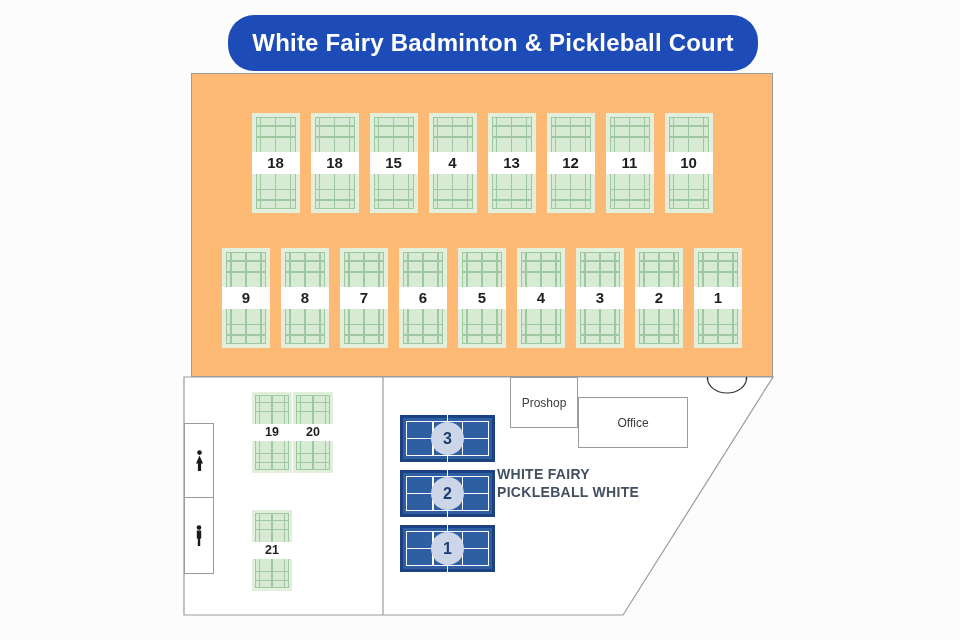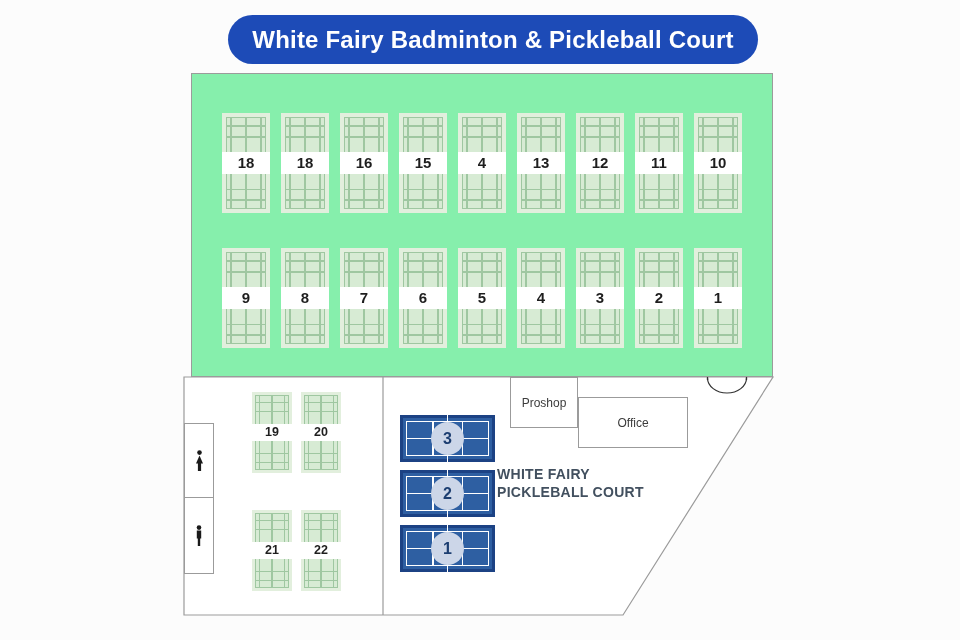--- a/index.html
+++ b/index.html
@@ -3,50 +3,50 @@
 <meta charset="utf-8">
 <style>
   html,body{margin:0;padding:0;}
   body{
     width:960px;height:640px;position:relative;overflow:hidden;
     background:#fcfcfc;
     font-family:"Liberation Sans", sans-serif;
   }
   
   .banner{
-    position:absolute;left:228px;top:15px;width:530px;height:49px;
+    position:absolute;left:228px;top:15px;width:530px;height:56px;
     background:var(--banner_bg);border-radius:26px;
     display:flex;align-items:center;justify-content:center;
     color:#ffffff;font-weight:bold;font-size:24px;letter-spacing:.2px;
   }
   
   .walls{position:absolute;left:0;top:0;pointer-events:none;}
   .main-hall{
     position:absolute;left:191px;top:73px;width:582px;height:304px;
-    border:1.2px solid var(--wall);box-sizing:border-box;background:#86efac;
+    border:1.2px solid var(--wall);box-sizing:border-box;background:#fdba74;
   }
   
   .court-row{position:absolute;left:0;width:100%;display:flex;justify-content:center;gap:11px;}
   .row-top{top:39px;}
   .row-bottom{top:174px;}
   .bcourt{width:48px;height:100px;background:var(--court_halo);padding:4px;box-sizing:border-box;flex:0 0 auto;}
   .binner{position:relative;width:100%;height:100%;background:var(--court_fill);
           border:1.5px solid var(--court_line);box-sizing:border-box;}
   .vl{position:absolute;top:0;bottom:0;width:1.5px;background:var(--court_line);}
   .vl.v1{left:9%;} .vl.v2{left:calc(50% - .75px);} .vl.v3{right:9%;}
   .hl{position:absolute;left:0;right:0;height:1.5px;background:var(--court_line);}
   .hl.h1{top:8%;} .hl.h2{top:20%;} .hl.h3{bottom:20%;} .hl.h4{bottom:8%;}
   .band{
     position:absolute;left:-5px;right:-5px;top:38%;height:24%;background:#ffffff;
     display:flex;align-items:center;justify-content:center;
     font-weight:bold;font-size:15px;color:#1e1e1e;
   }
   .bcourt.small{width:40px;height:81px;padding:3px;}
   .bcourt.small .band{font-size:12.5px;left:-4px;right:-4px;}
-  .annex-pair{position:absolute;display:flex;gap:9px;}
+  .annex-pair{position:absolute;display:flex;gap:1px;}
   .pair-1920{left:252px;top:392px;}
   .pair-2122{left:252px;top:510px;}
   
   .room{
     position:absolute;background:#ffffff;border:1.1px solid var(--wall);box-sizing:border-box;
     display:flex;align-items:center;justify-content:center;
     font-size:12px;color:#3c3c3c;
   }
   .proshop{left:510px;top:377px;width:68px;height:51px;}
   .office{left:578px;top:377px;width:110px;height:51px;margin-top:20px;}
@@ -125,34 +125,20 @@
       <div class="bcourt">
         <div class="binner">
           <div class="vl v1"></div>
           <div class="vl v2"></div>
           <div class="vl v3"></div>
           <div class="hl h1"></div>
           <div class="hl h2"></div>
           <div class="hl h3"></div>
           <div class="hl h4"></div>
           <div class="band">
-            <span>16</span>
-          </div>
-        </div>
-      </div>
-      <div class="bcourt">
-        <div class="binner">
-          <div class="vl v1"></div>
-          <div class="vl v2"></div>
-          <div class="vl v3"></div>
-          <div class="hl h1"></div>
-          <div class="hl h2"></div>
-          <div class="hl h3"></div>
-          <div class="hl h4"></div>
-          <div class="band">
             <span>15</span>
           </div>
         </div>
       </div>
       <div class="bcourt">
         <div class="binner">
           <div class="vl v1"></div>
           <div class="vl v2"></div>
           <div class="vl v3"></div>
           <div class="hl h1"></div>
@@ -389,34 +375,20 @@
         <div class="vl v3"></div>
         <div class="hl h1"></div>
         <div class="hl h2"></div>
         <div class="hl h3"></div>
         <div class="hl h4"></div>
         <div class="band">
           <span>21</span>
         </div>
       </div>
     </div>
-    <div class="bcourt small">
-      <div class="binner">
-        <div class="vl v1"></div>
-        <div class="vl v2"></div>
-        <div class="vl v3"></div>
-        <div class="hl h1"></div>
-        <div class="hl h2"></div>
-        <div class="hl h3"></div>
-        <div class="hl h4"></div>
-        <div class="band">
-          <span>22</span>
-        </div>
-      </div>
-    </div>
   </div>
 
 <div class="restroom r1">
   <svg width="11" height="22" viewBox="0 0 11 22">
     <circle cx="5.5" cy="2.6" r="2.3" fill="#1a1a1a"></circle>
     <path d="M5.5 5.6 L9 13.4 H7.1 V21 H3.9 V13.4 H2 Z" fill="#1a1a1a"></path>
   </svg>
 </div>
 <div class="restroom r2">
   <svg width="10" height="22" viewBox="0 0 10 22">
@@ -470,14 +442,14 @@
       <div class="pmid right"></div>
       <div class="pcenter"></div>
       <div class="pcircle">
         <span>1</span>
       </div>
     </div>
   </div>
 
 <div class="area-label">
   <div>WHITE FAIRY</div>
-  <div>PICKLEBALL COURT</div>
+  <div>PICKLEBALL WHITE</div>
 </div>
 
 </body></html>

